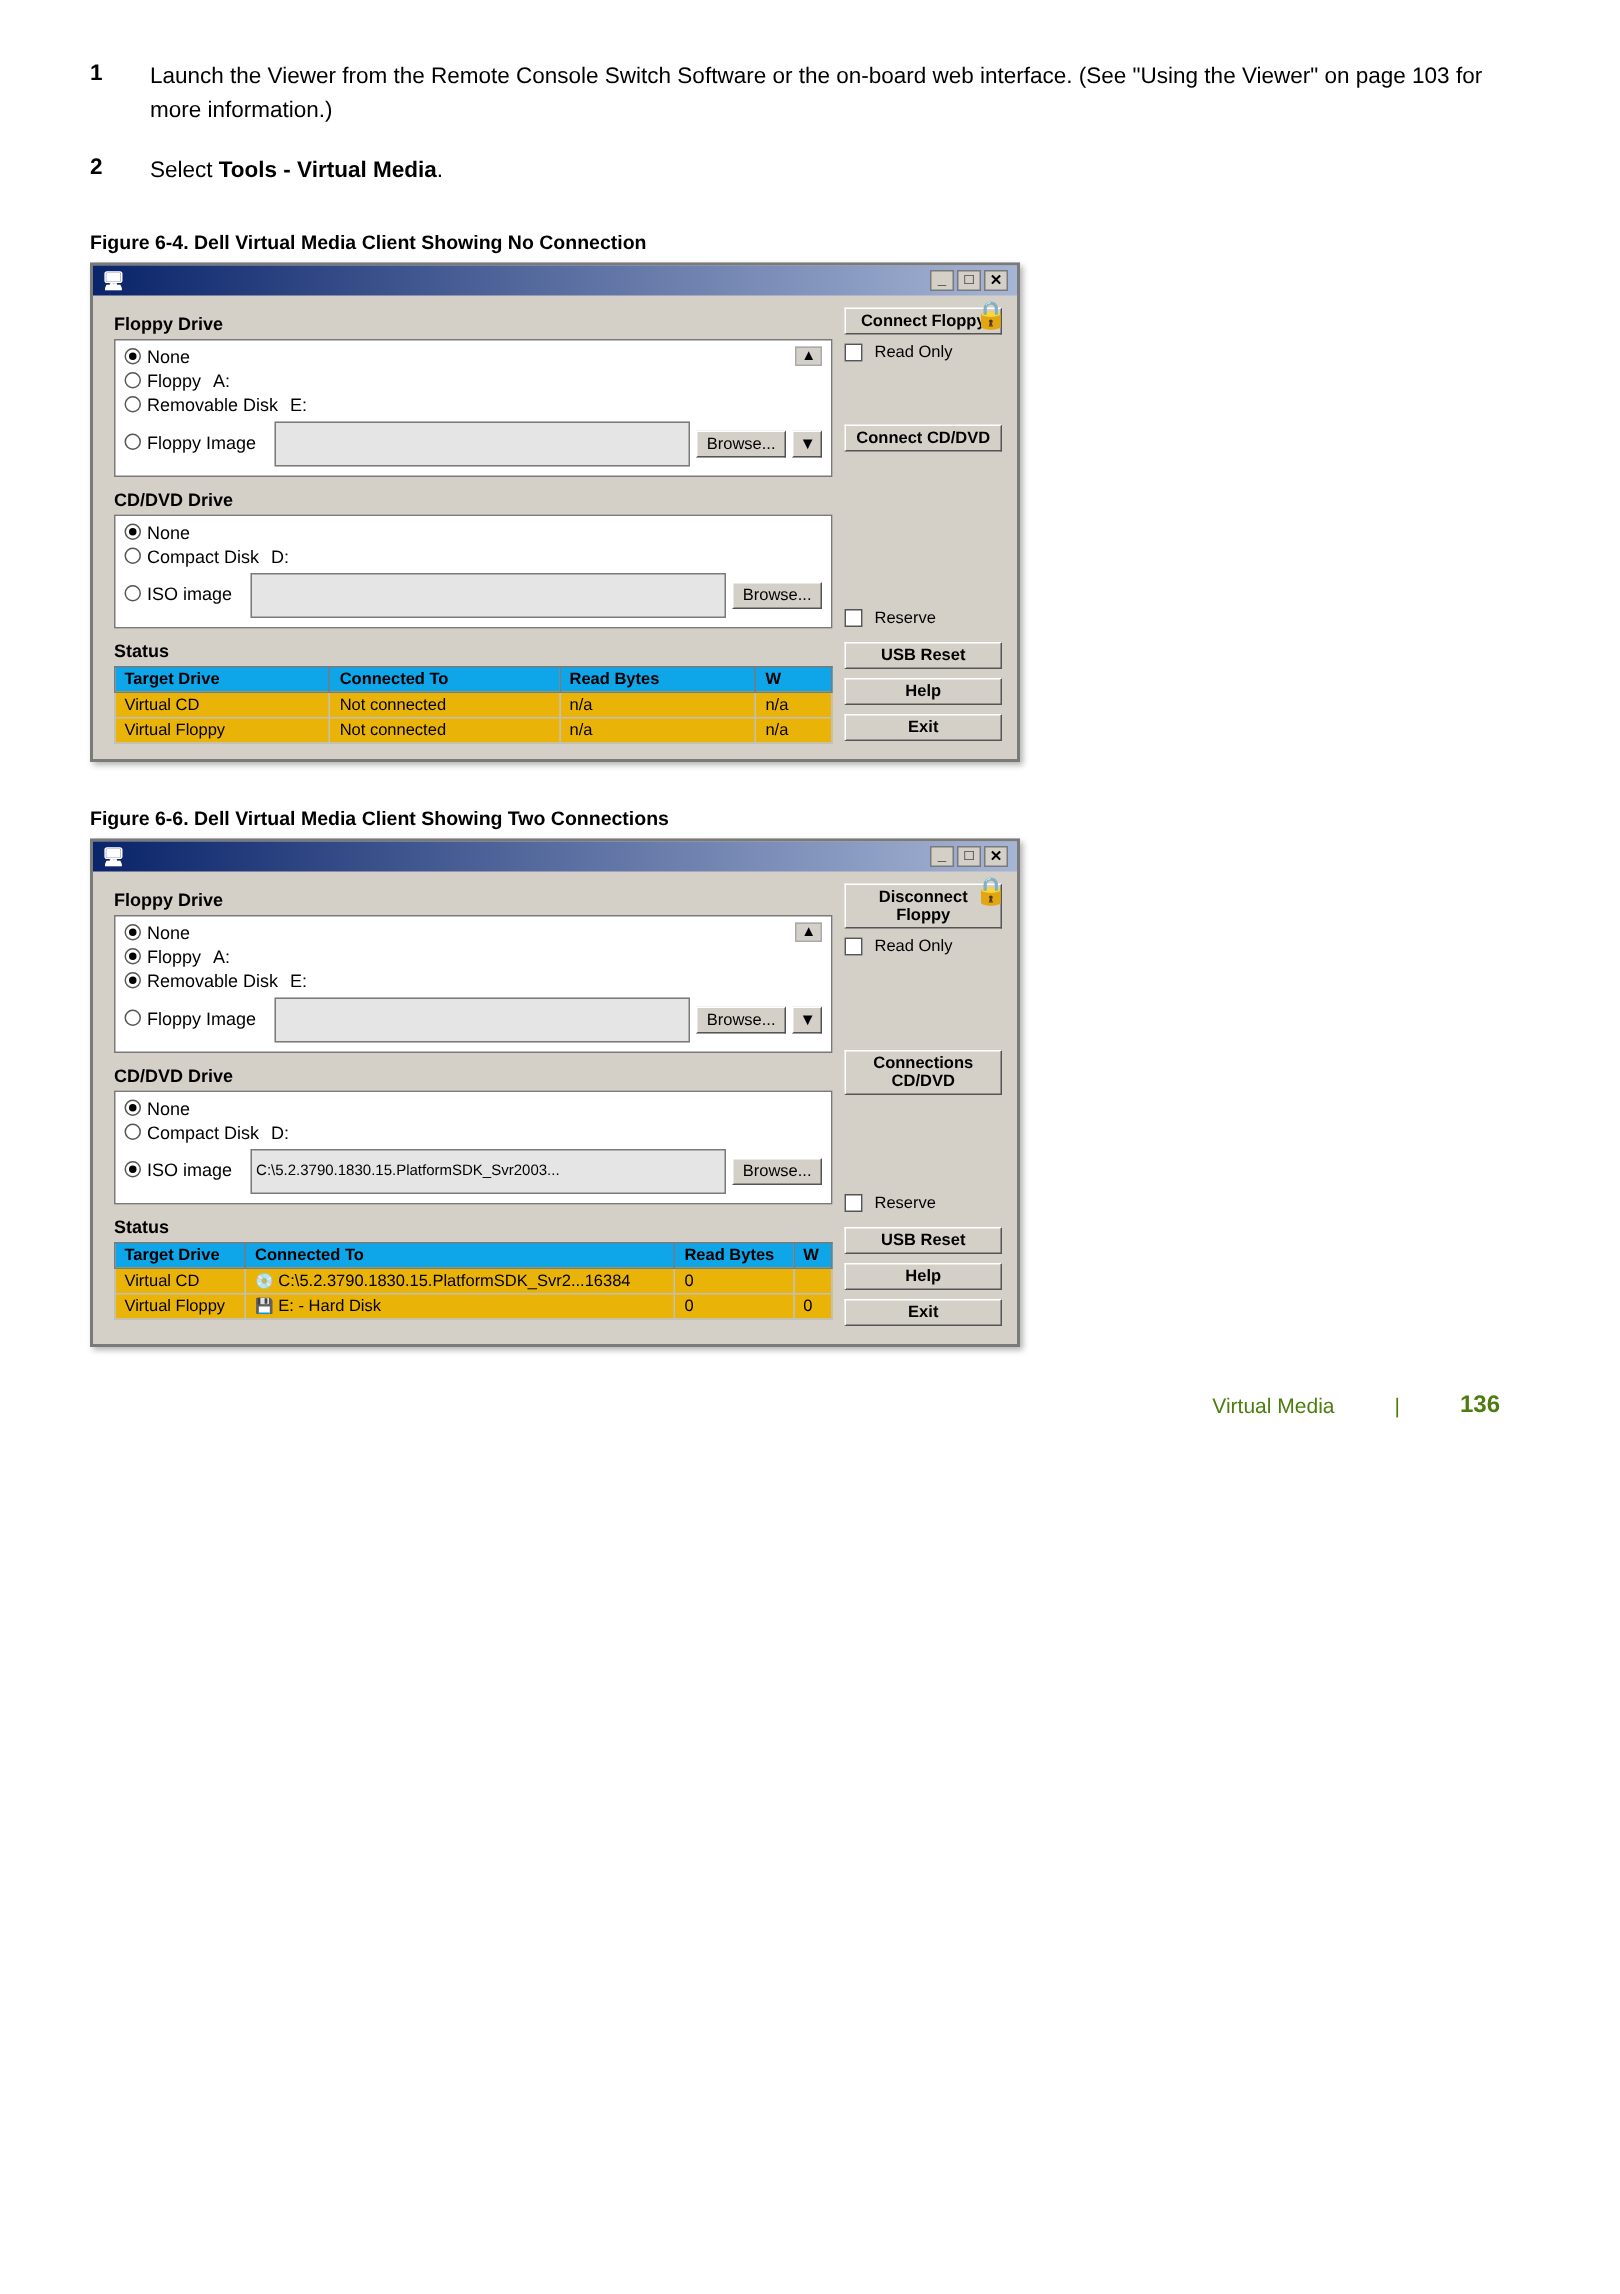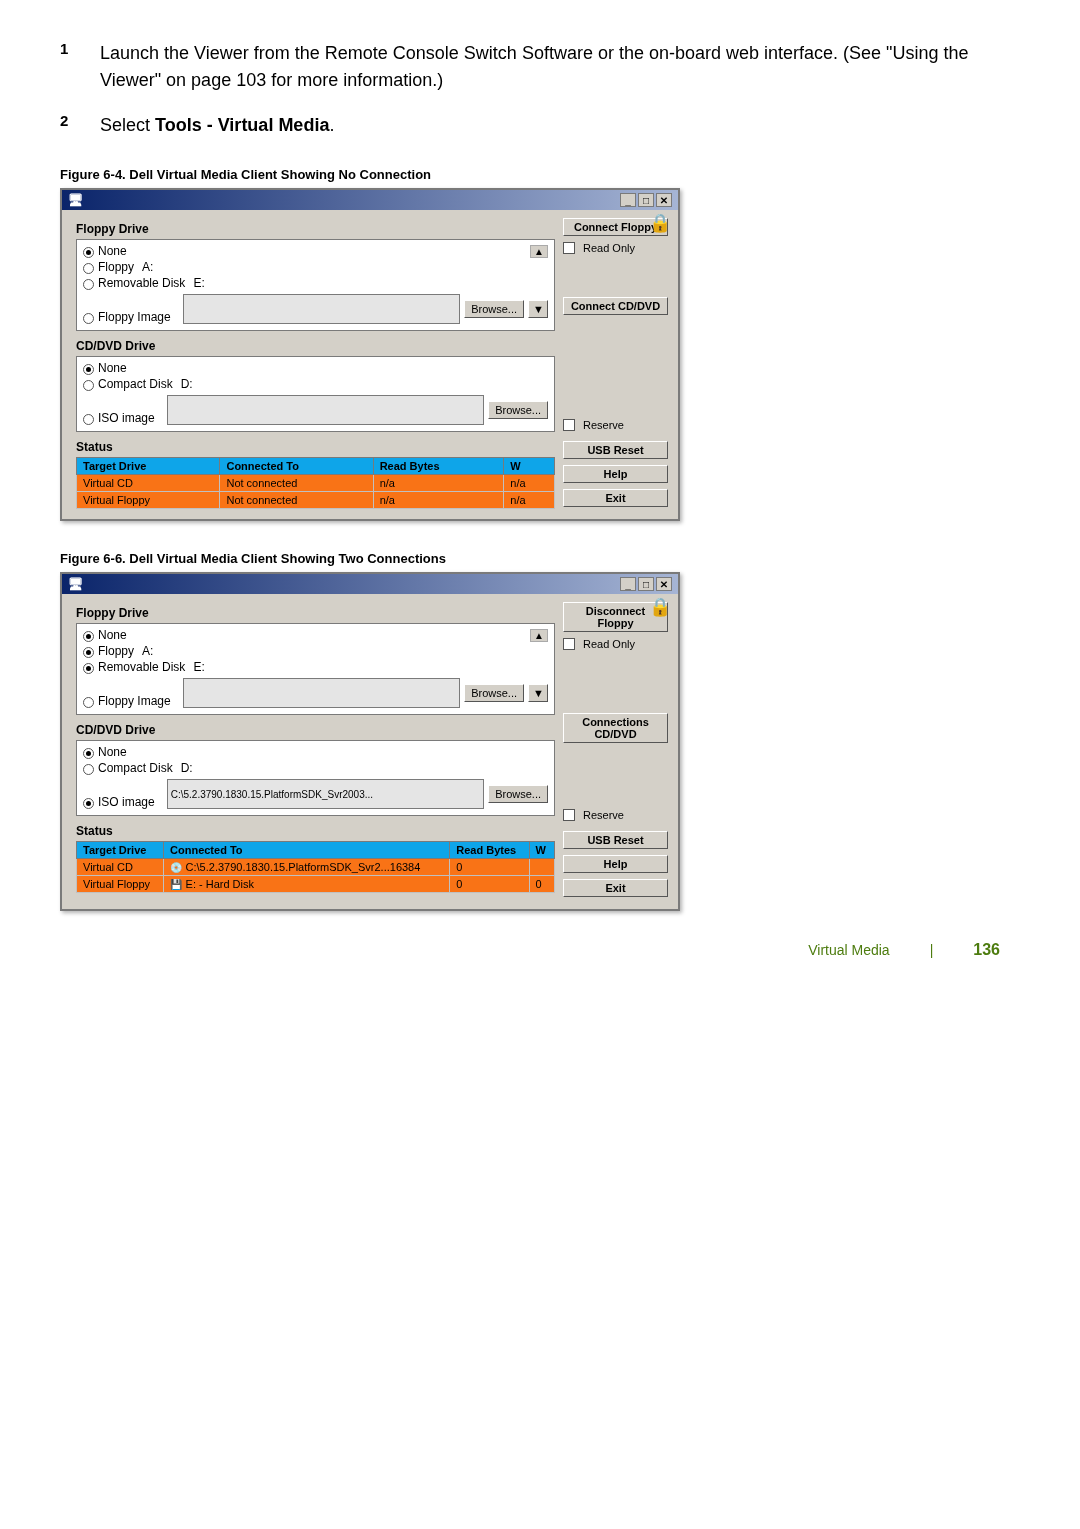--- a/index.html
+++ b/index.html
@@ -18,21 +18,21 @@
       display: flex;
       margin-bottom: 18px;
       align-items: flex-start;
     }
     .step-num {
       font-size: 15px;
       font-weight: bold;
       min-width: 40px;
     }
     .step-text {
-      font-size: 18px;
+      font-size: 15px;
       line-height: 1.5;
     }
     .step-text b { font-weight: bold; }
 
     
     .figure-caption {
       font-size: 13px;
       font-weight: bold;
       margin-bottom: 6px;
       margin-top: 28px;
@@ -106,21 +106,21 @@
 
     .radio-group {
       border: 1px solid #7a7a7a;
       background: #fff;
       padding: 4px 6px;
       margin-bottom: 8px;
     }
 
     .radio-row {
       display: flex;
-      align-items: flex-end;
+      align-items: center;
       margin-bottom: 2px;
       font-size: 12px;
       gap: 4px;
     }
 
     .radio-input {
       width: 11px;
       height: 11px;
       border: 1px solid #555;
       border-radius: 50%;
@@ -216,21 +216,21 @@
     .status-table th {
       background: #0ea5e9;
       border: 1px solid #7a7a7a;
       padding: 2px 6px;
       font-weight: bold;
       text-align: left;
     }
     .status-table td {
       border: 1px solid #c0c0c0;
       padding: 2px 6px;
-      background: #f97316;
+      background: #eab308;
     }
 
     
     .footer {
       display: flex;
       justify-content: flex-end;
       align-items: center;
       margin-top: 20px;
       padding-right: 20px;
       font-size: 14px;

